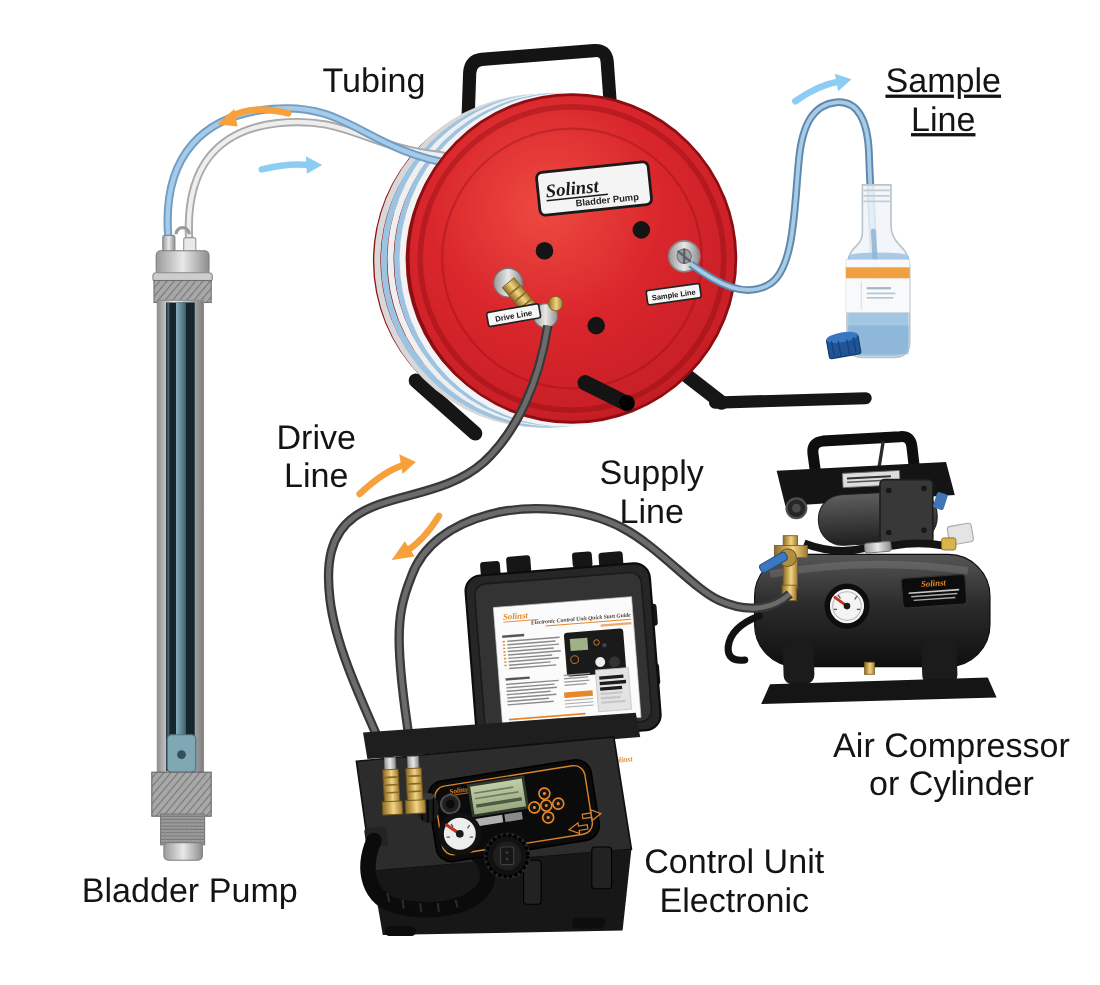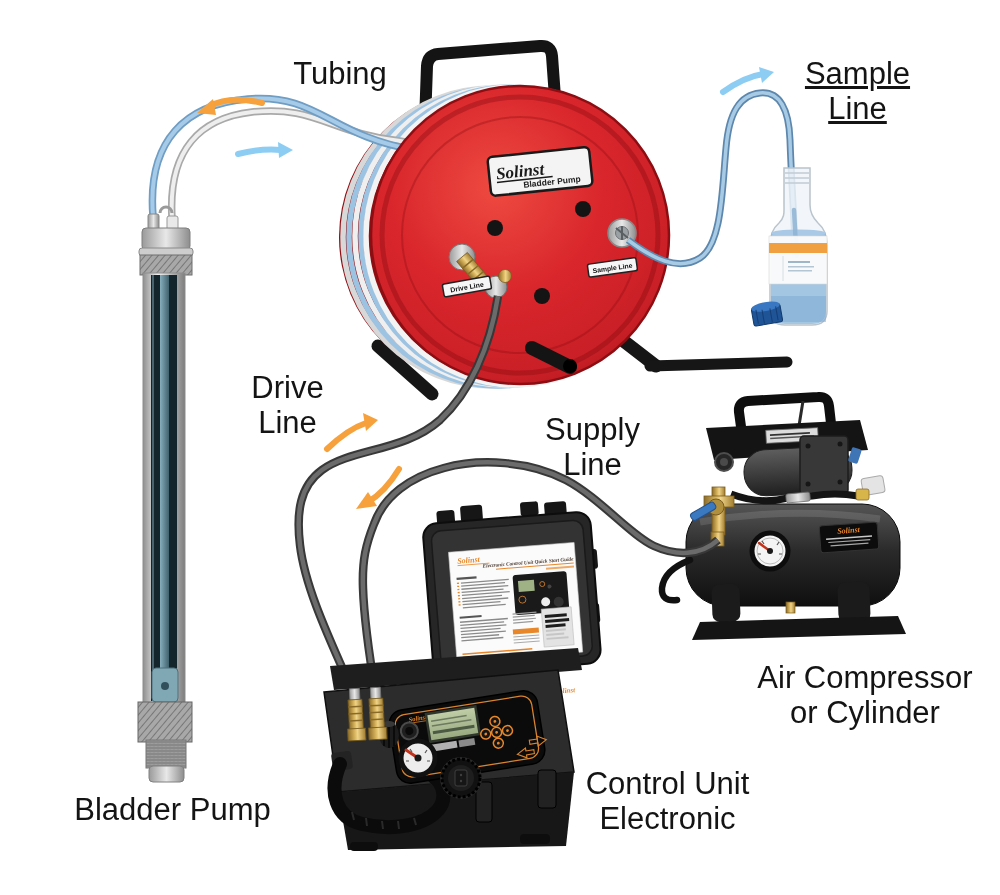--- a/index.html
+++ b/index.html
@@ -425,21 +425,21 @@
 </g>
 </svg>
 
 <div class="callout" style="left:240px;top:40px;width:200px;margin-top:16px;">
   <span>Tubing</span>
 </div>
 <div class="callout" style="left:760px;top:56px;width:195px;text-decoration:underline;">
   <span>Sample</span>
   <span>Line</span>
 </div>
-<div class="callout" style="left:205px;top:370px;width:165px;">
+<div class="callout" style="left:205px;top:380px;width:165px;">
   <span>Drive</span>
   <span>Line</span>
 </div>
 <div class="callout" style="left:505px;top:392px;width:175px;margin-top:20px;">
   <span>Supply</span>
   <span>Line</span>
 </div>
 <div class="callout" style="left:40px;top:792px;width:265px;">
   <span>Bladder Pump</span>
 </div>

